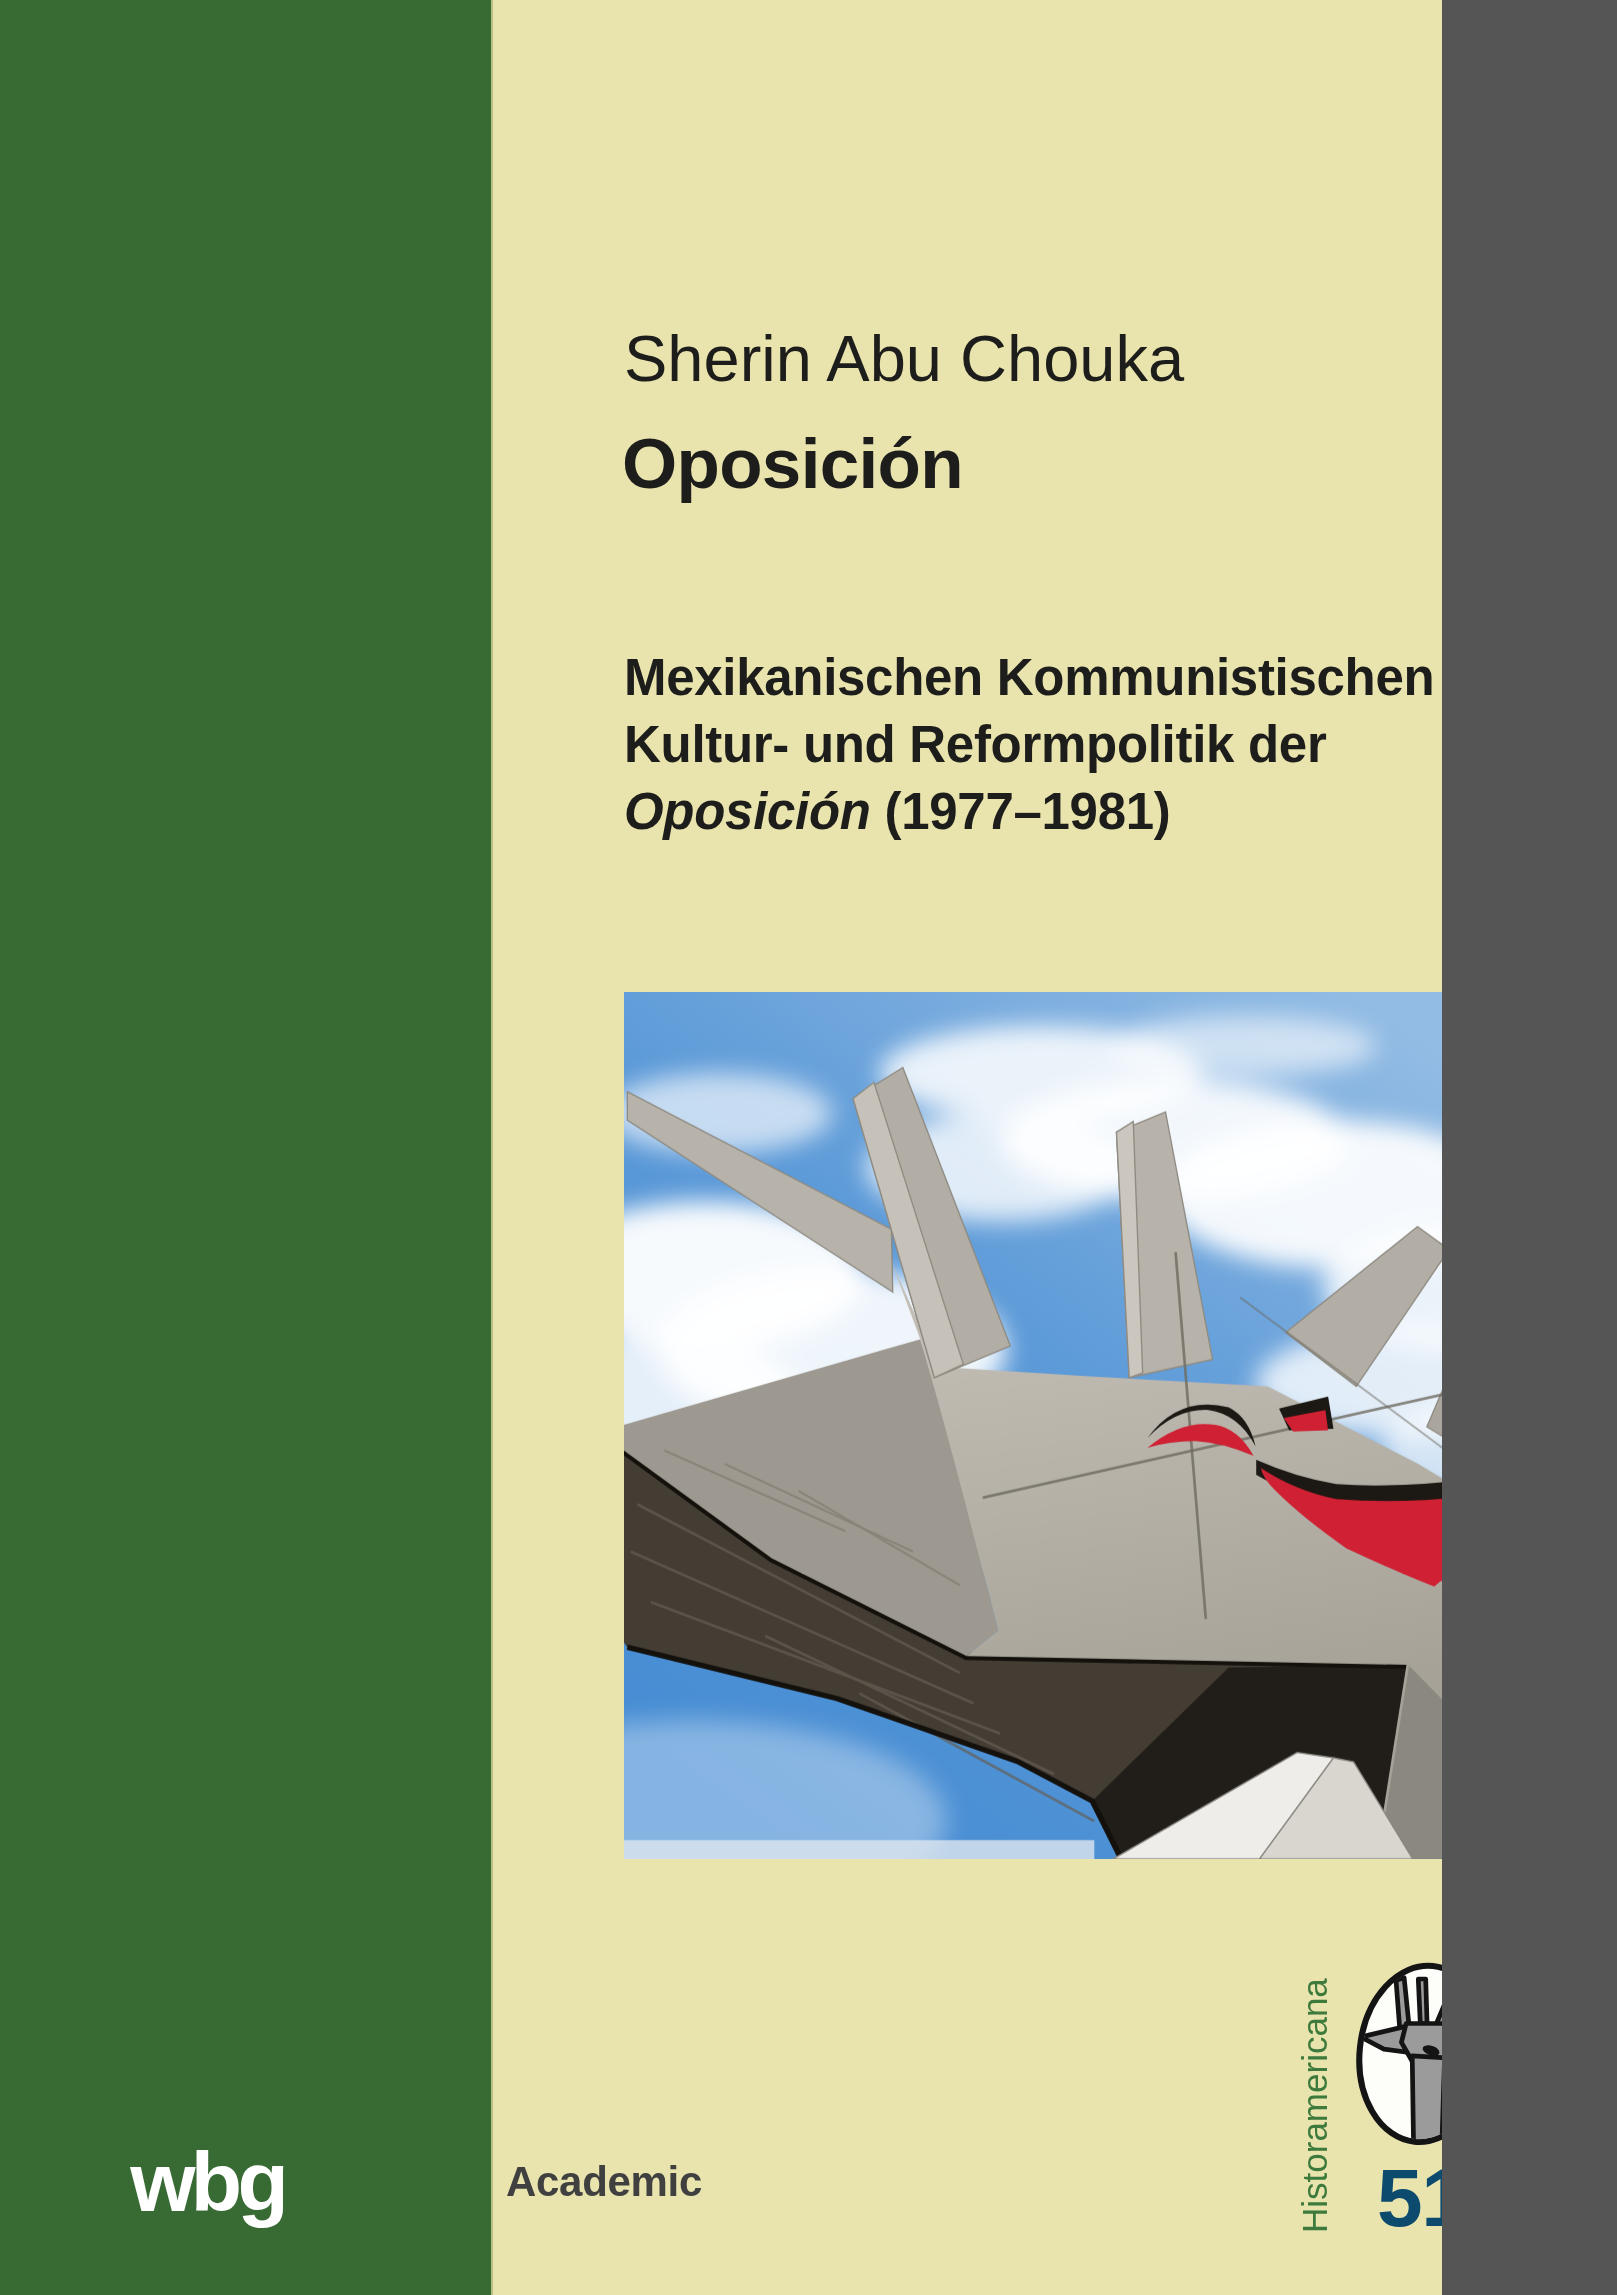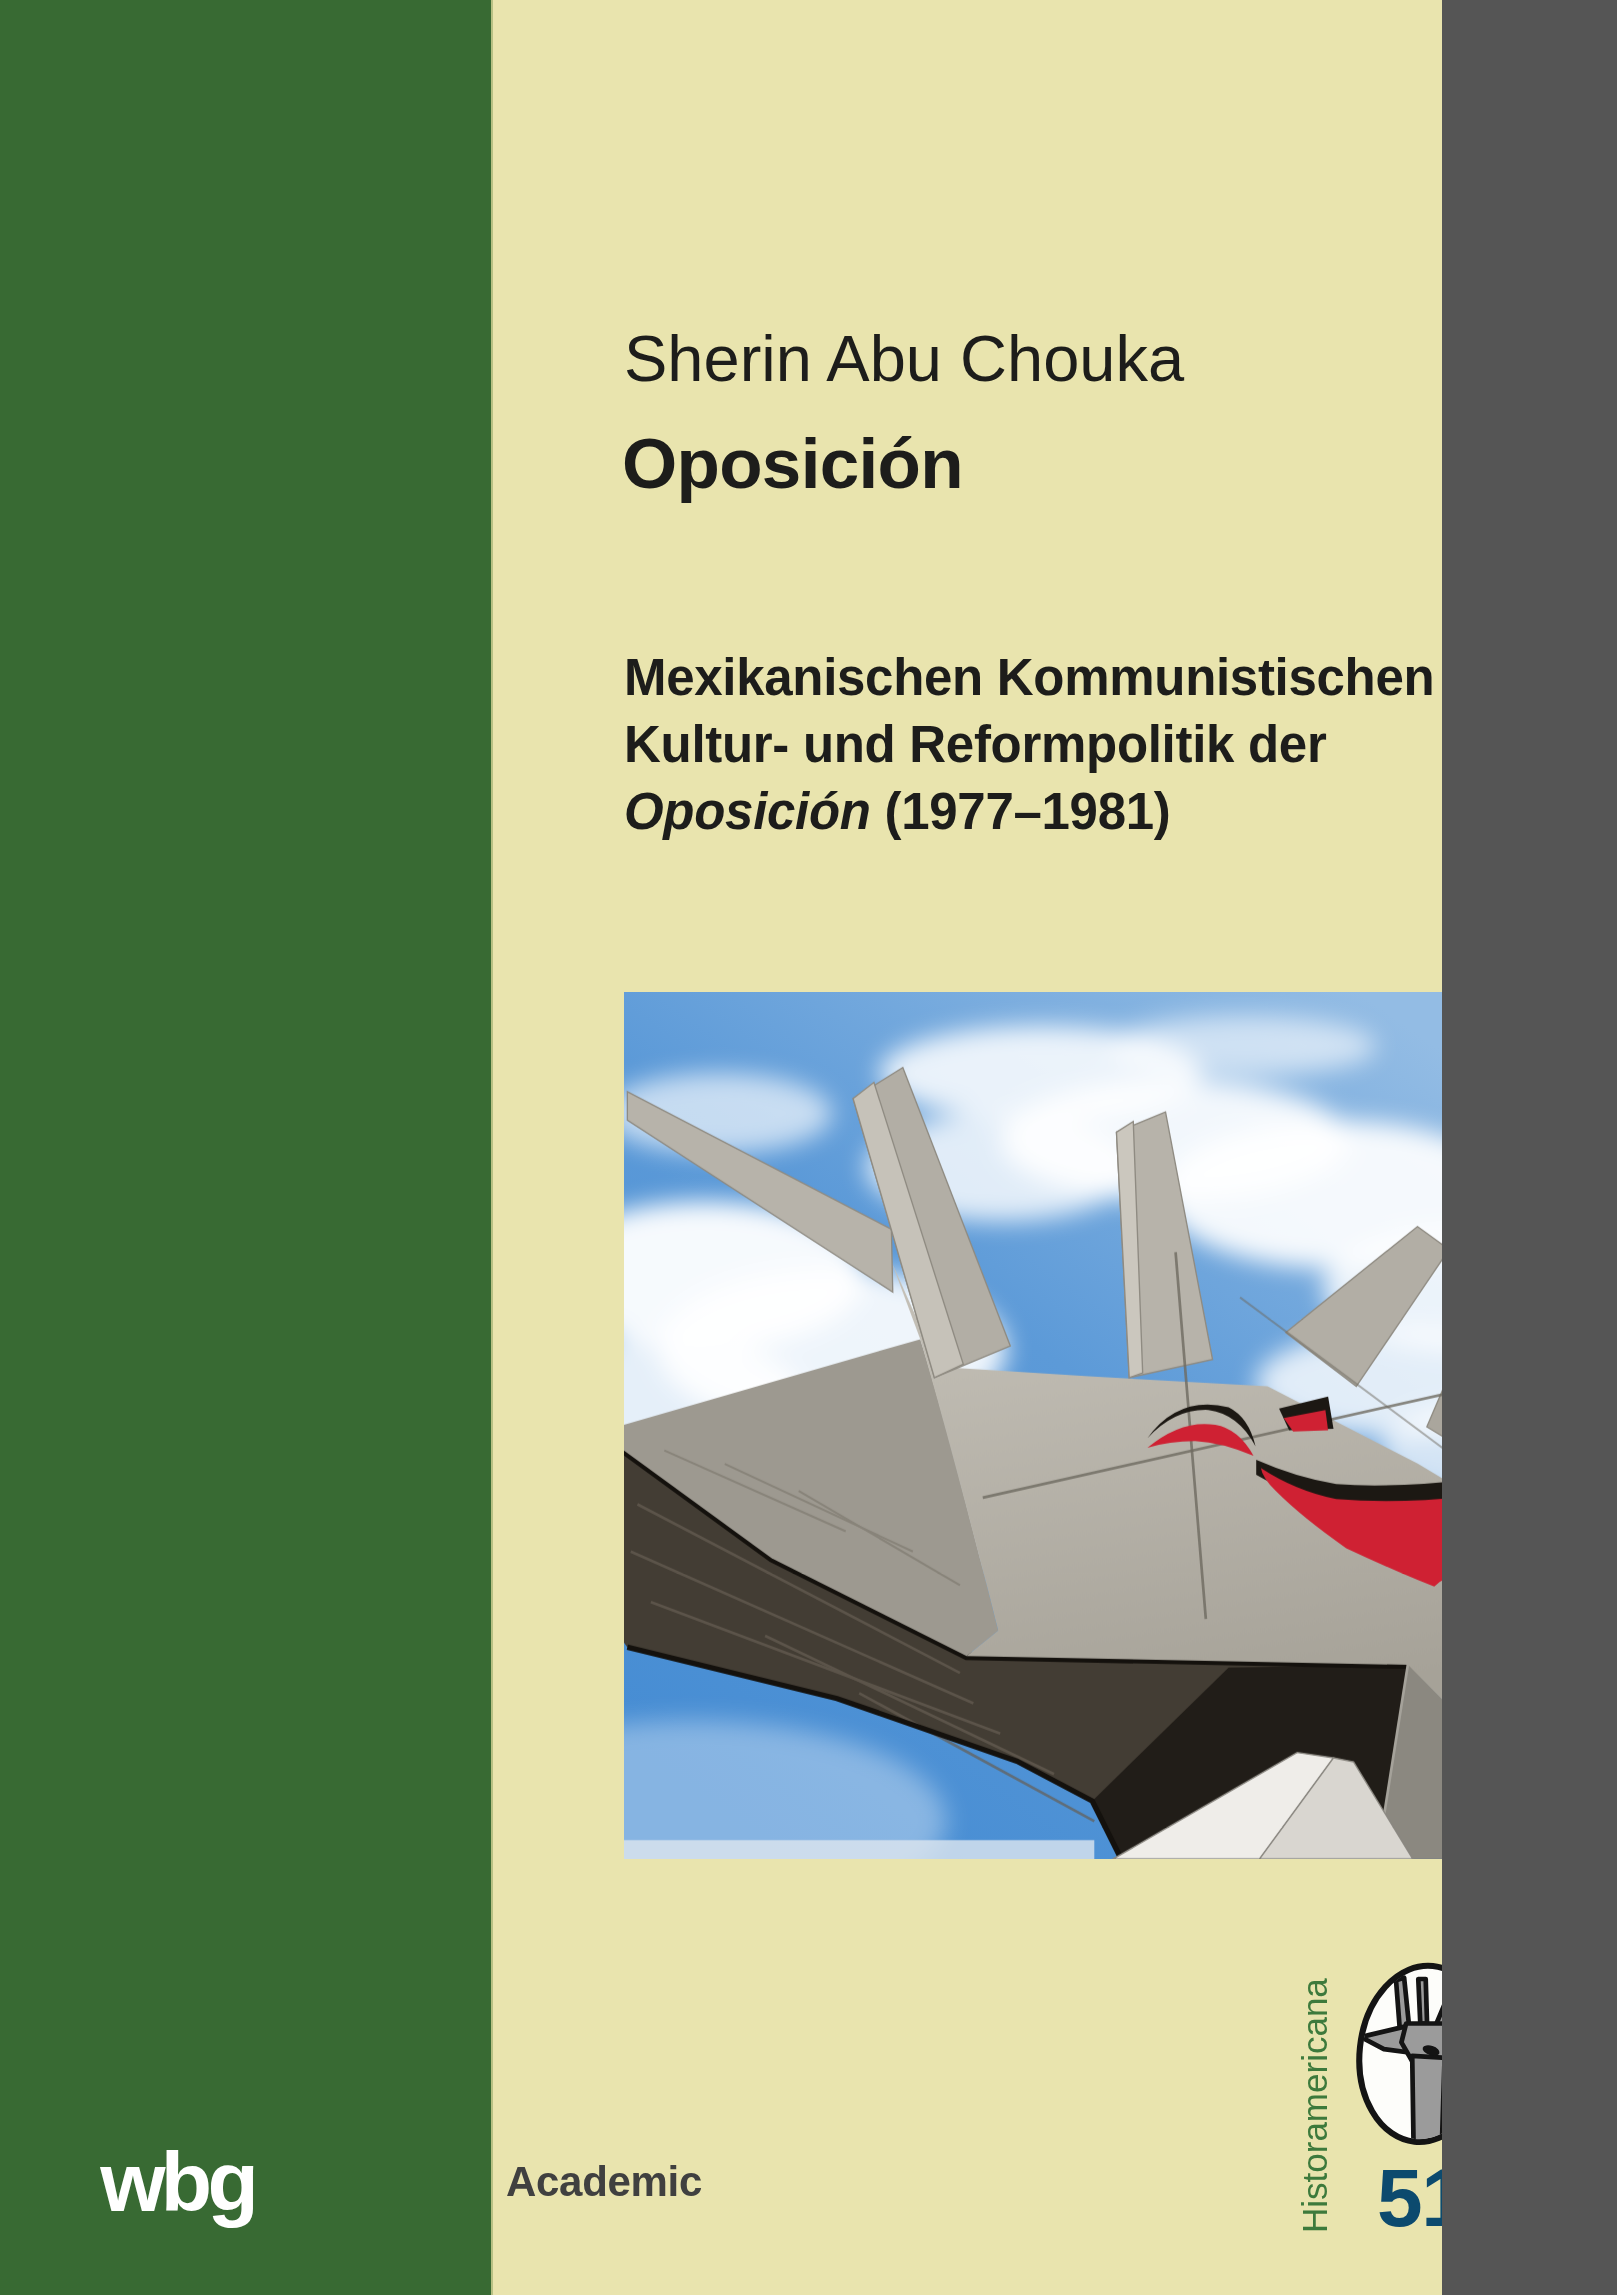--- a/index.html
+++ b/index.html
@@ -31,21 +31,21 @@
     position:absolute; left:624px; top:644px;
     font-size:51px; line-height:67px; font-weight:700; letter-spacing:-0.3px;
     white-space:nowrap;
   }
   .subtitle .it{ font-style:italic; }
   .photo{
     position:absolute; left:624px; top:992px; width:864px; height:867px;
     display:block;
   }
   .wbg{
-    position:absolute; right:1188px; top:2140px;
+    position:absolute; right:1158px; top:2140px;
     color:#ffffff; font-size:84px; font-weight:700; line-height:1;
     letter-spacing:-4.7px; white-space:nowrap;
   }
   .academic{
     position:absolute; left:506px; top:2161px;
     color:#404040; font-size:42px; font-weight:700; line-height:1;
     letter-spacing:-0.3px; white-space:nowrap;
   }
   .series-name{
     position:absolute; left:1296px; top:2233px;

